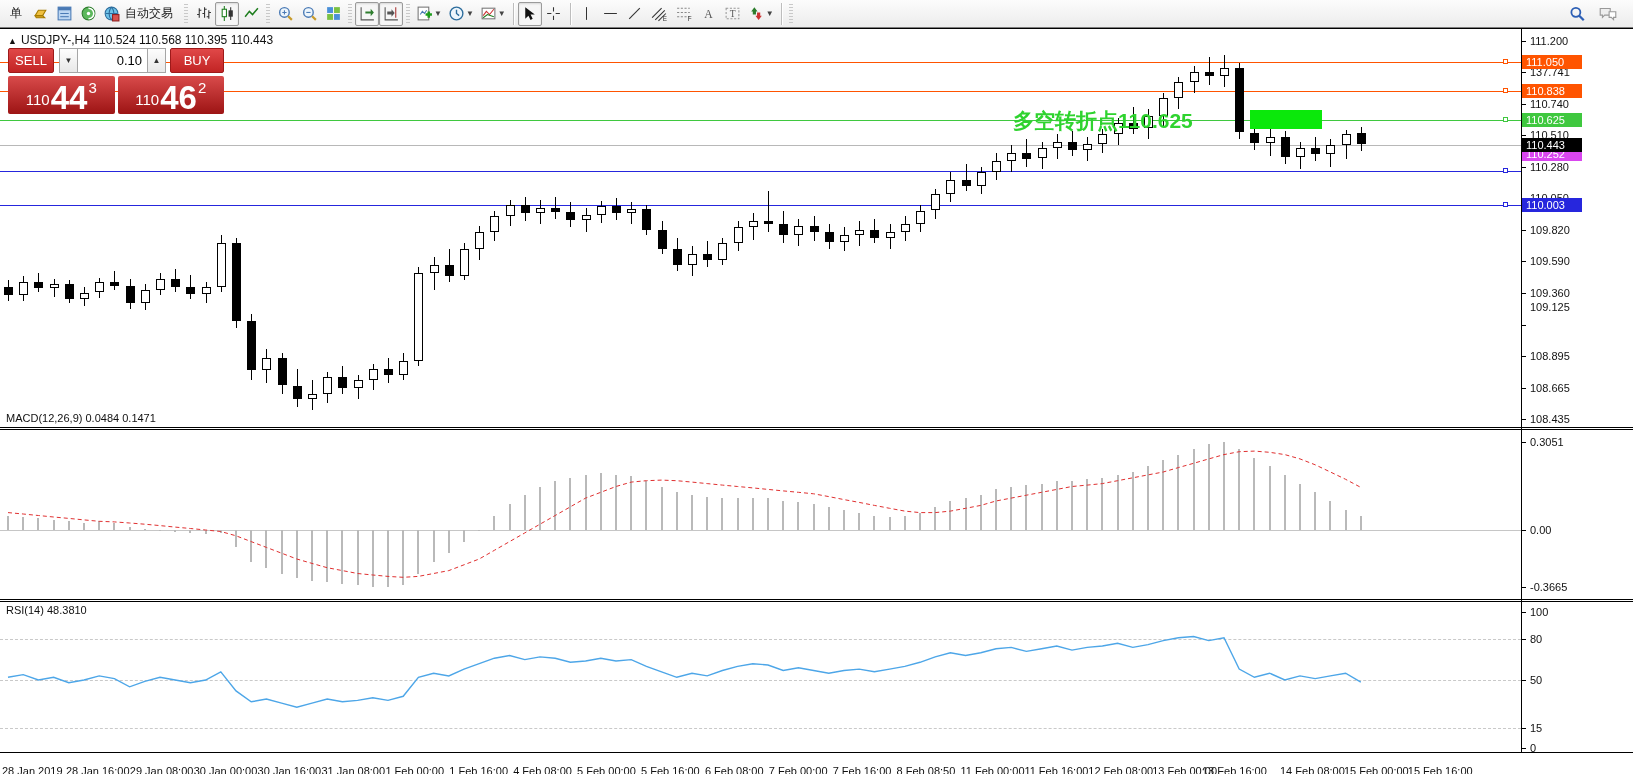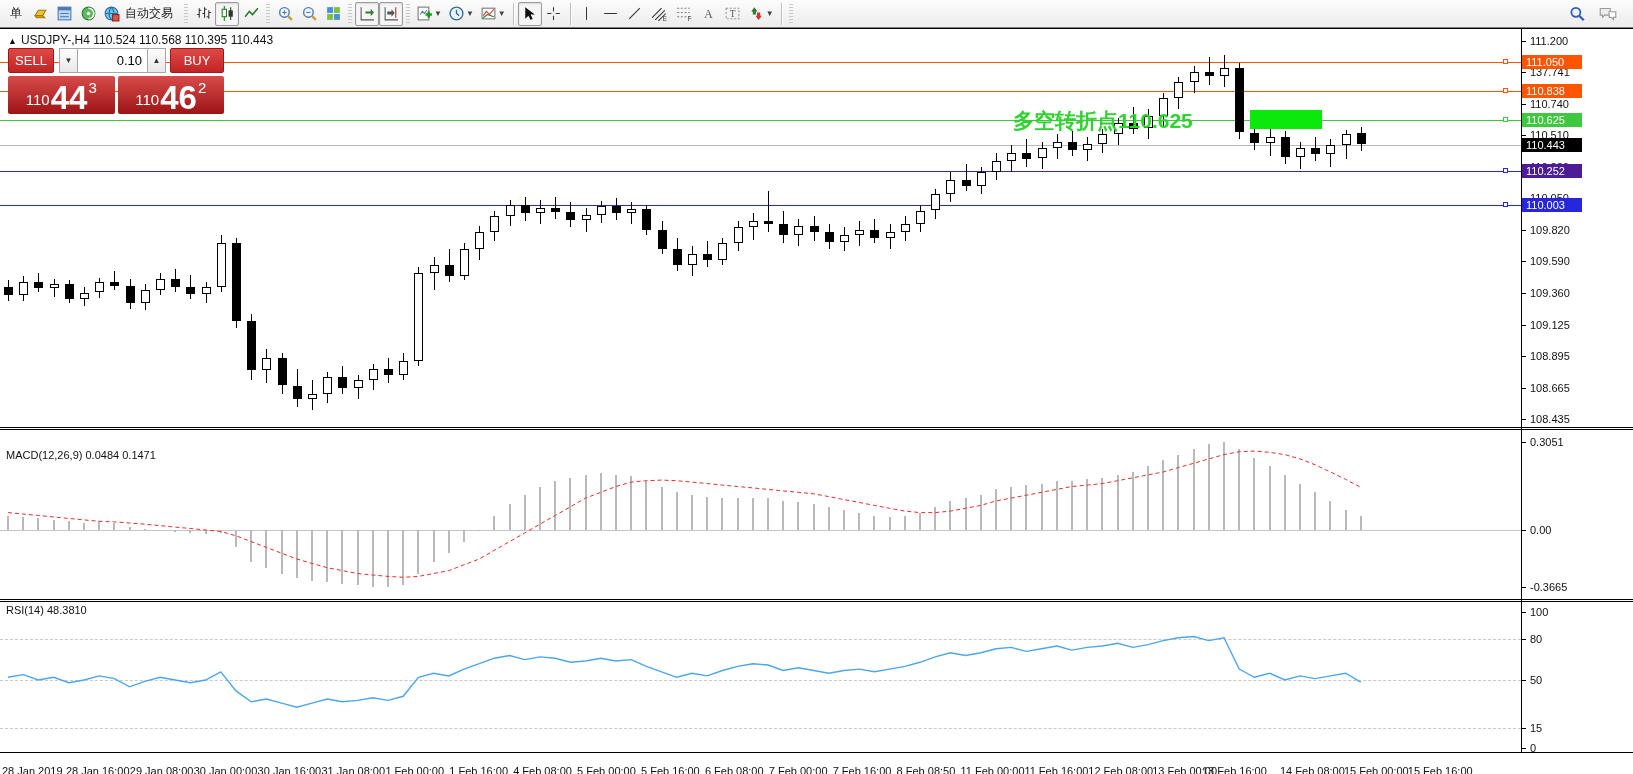--- a/index.html
+++ b/index.html
@@ -290,21 +290,21 @@
         <span class="sup">3</span>
       </div>
       <div class="px-tile">
         <span class="pref">110</span>
         <span class="big">46</span>
         <span class="sup">2</span>
       </div>
     </div>
   </div>
 
-  <div class="ind-label" style="left:6px;top:449px">
+  <div class="ind-label" style="left:6px;top:412px">
     <span>MACD(12,26,9)</span>&nbsp;<span>0.0484</span>&nbsp;<span>0.1471</span>
   </div>
   <div class="ind-label" style="left:6px;top:604px">
     <span>RSI(14)</span>&nbsp;<span>48.3810</span>
   </div>
 
   <div id="annotation" style="left: 1013px; top: 107px; color: rgb(47, 211, 47);">多空转折点110.625</div>
   <div id="signal-box" style="left: 1250px; top: 110px; width: 72px; height: 19px; background: rgb(11, 232, 11);"></div>
 
   <div id="overlay">
@@ -609,21 +609,21 @@
       <div class="ax-lbl" style="top:160.8px">110.280</div>
       <div class="ax-tick" style="top:198.2px"></div>
       <div class="ax-lbl" style="top:192.2px">110.050</div>
       <div class="ax-tick" style="top:229.6px"></div>
       <div class="ax-lbl" style="top:223.6px">109.820</div>
       <div class="ax-tick" style="top:261.1px"></div>
       <div class="ax-lbl" style="top:255.1px">109.590</div>
       <div class="ax-tick" style="top:292.5px"></div>
       <div class="ax-lbl" style="top:286.5px">109.360</div>
       <div class="ax-tick" style="top:324.7px"></div>
-      <div class="ax-lbl" style="top:319px">109.125</div>
+      <div class="ax-lbl" style="top:301px">109.125</div>
       <div class="ax-tick" style="top:356.1px"></div>
       <div class="ax-lbl" style="top:350.1px">108.895</div>
       <div class="ax-tick" style="top:387.5px"></div>
       <div class="ax-lbl" style="top:381.5px">108.665</div>
       <div class="ax-tick" style="top:419.0px"></div>
       <div class="ax-lbl" style="top:413.0px">108.435</div>
       <div class="ax-tick" style="top:441.5px"></div>
       <div class="ax-lbl" style="top:435.5px">0.3051</div>
       <div class="ax-tick" style="top:530.0px"></div>
       <div class="ax-lbl" style="top:524.0px">0.00</div>
@@ -635,21 +635,21 @@
       <div class="ax-lbl" style="top:633.2px">80</div>
       <div class="ax-tick" style="top:680.0px"></div>
       <div class="ax-lbl" style="top:674.0px">50</div>
       <div class="ax-tick" style="top:727.6px"></div>
       <div class="ax-lbl" style="top:721.6px">15</div>
       <div class="ax-tick" style="top:748.0px"></div>
       <div class="ax-lbl" style="top:742.0px">0</div>
       <div class="badge" style="top:54.5px;background:#ff5400">111.050</div>
       <div class="badge" style="top:83.5px;background:#ff5400">110.838</div>
       <div class="badge" style="top:112.6px;background:#3fc83f">110.625</div>
-      <div class="badge" style="top:164px;background:#4c1d95">110.252</div>
+      <div class="badge" style="top:147px;background:#d946ef">110.252</div>
       <div class="badge" style="top:197.6px;background:#2626dd">110.003</div>
       <div class="badge" style="top:137.5px;background:#000000">110.443</div>
       <div class="t-lbl" style="left:2.0px">28 Jan 2019</div>
       <div class="t-lbl" style="left:65.9px">28 Jan 16:00</div>
       <div class="t-lbl" style="left:129.8px">29 Jan 08:00</div>
       <div class="t-lbl" style="left:193.7px">30 Jan 00:00</div>
       <div class="t-lbl" style="left:257.6px">30 Jan 16:00</div>
       <div class="t-lbl" style="left:321.5px">31 Jan 08:00</div>
       <div class="t-lbl" style="left:385.4px">1 Feb 00:00</div>
       <div class="t-lbl" style="left:449.3px">1 Feb 16:00</div>

